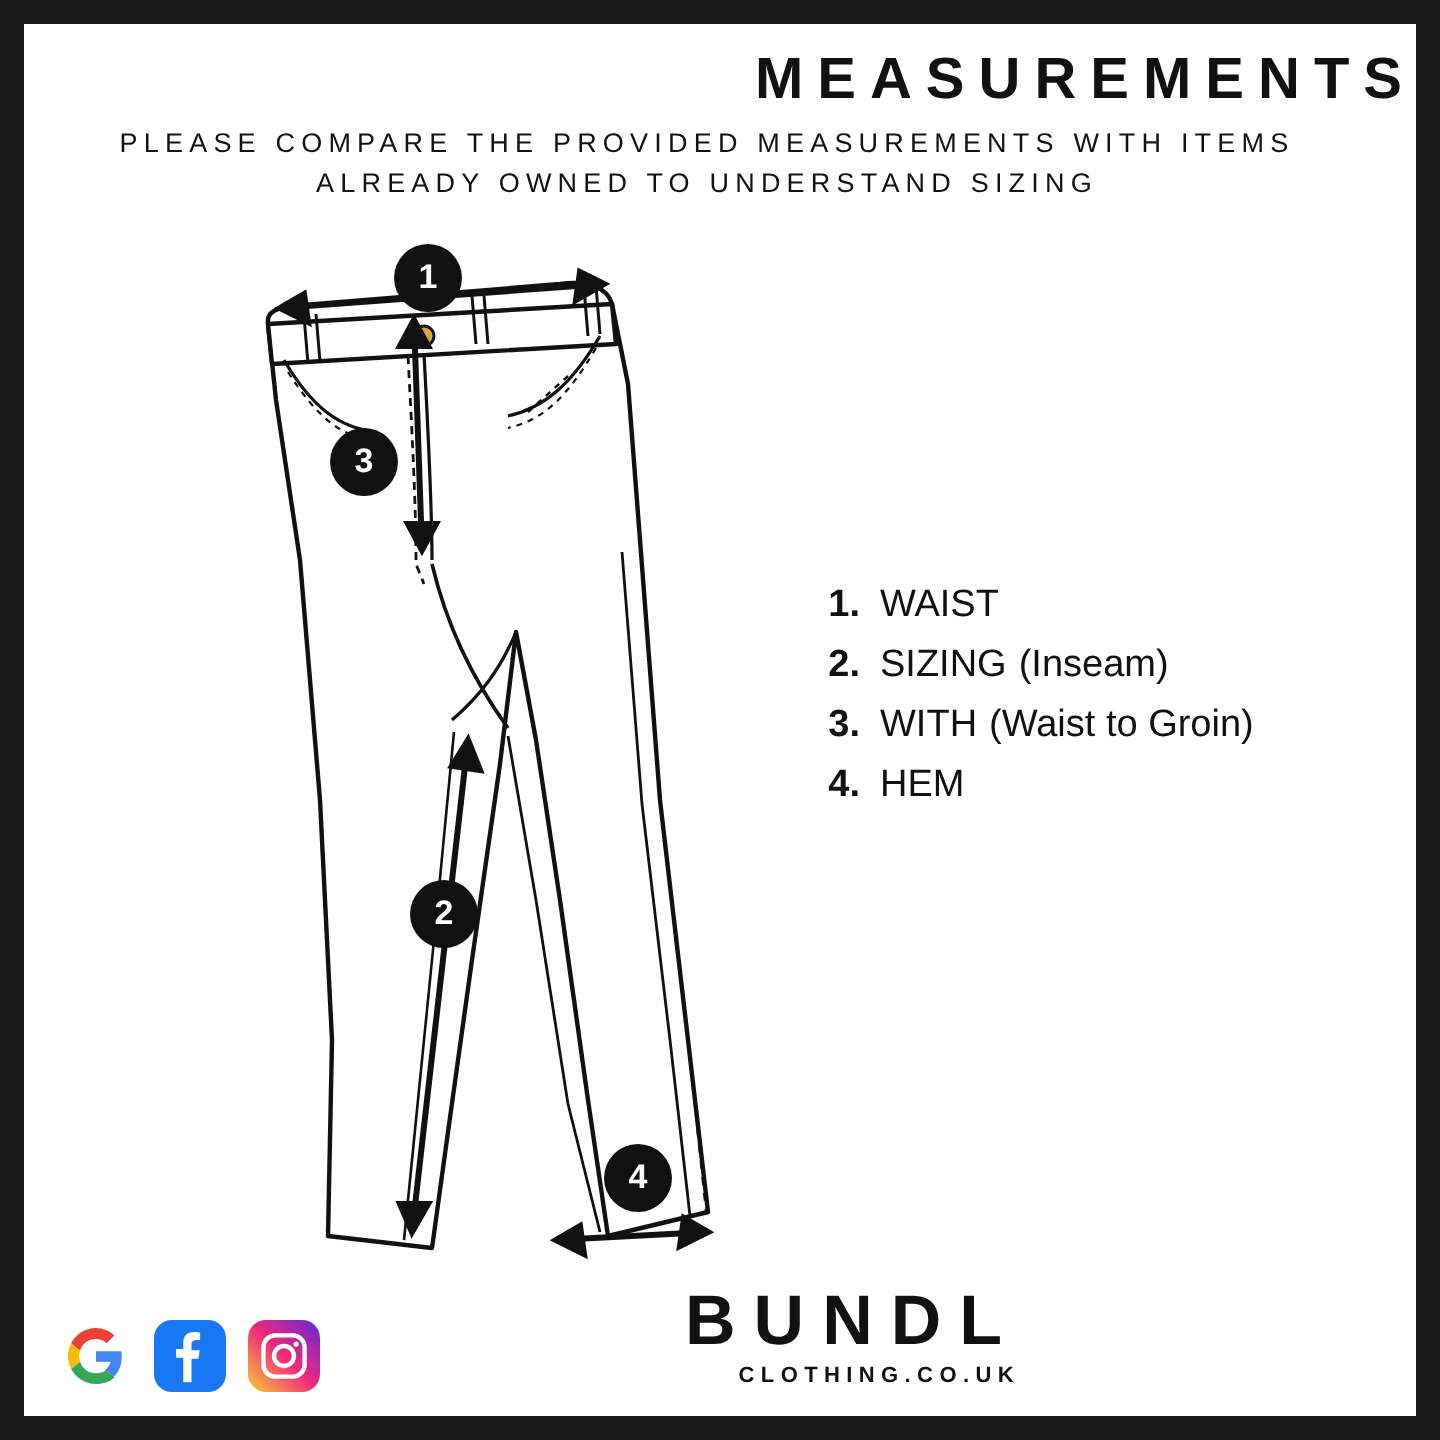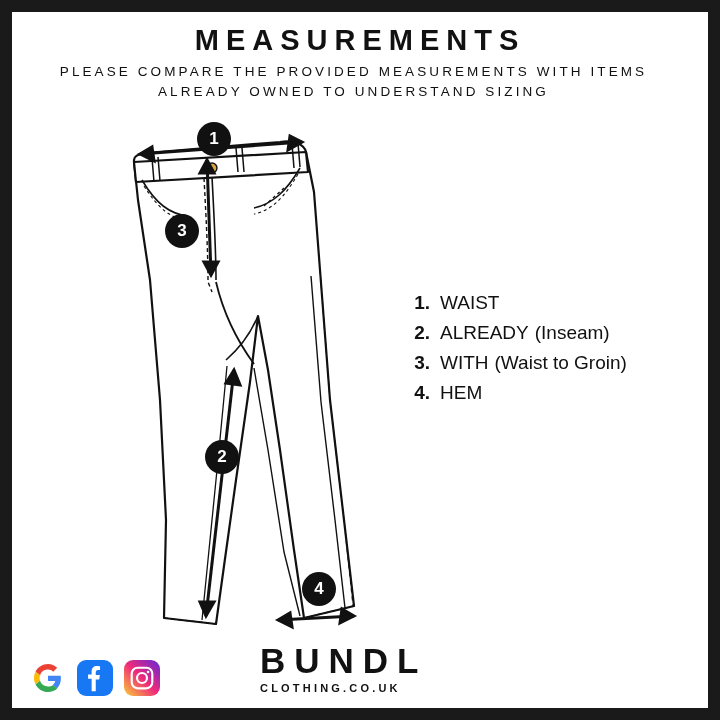--- a/index.html
+++ b/index.html
@@ -18,21 +18,21 @@
   }
   .inner{
     position:absolute;
     left:0;top:0;right:0;bottom:0;
     background:#ffffff;
   }
   
   .title{
     position:absolute;
     top:12px;left:0;right:0;
-    text-align:center;
+    text-align:right;
     font-size:29px;
     font-weight:bold;
     letter-spacing:7px;
     color:#111;
   }
   .subtitle{
     position:absolute;
     top:50px;left:27px;right:40px;
     text-align:center;
     font-size:13.5px;
@@ -72,23 +72,23 @@
     font-size:17px;
     font-weight:bold;
     display:flex;
     align-items:center;
     justify-content:center;
     z-index:6;
   }
   
   .brand{
     position:absolute;
-    left:248px;top:630px;
+    left:258px;top:630px;
     width:240px;
-    text-align:left;
+    text-align:right;
   }
   .brand-name{
     font-size:35px;
     font-weight:bold;
     letter-spacing:9px;
     color:#111;
     line-height:38px;
   }
   .brand-url{
     font-size:11px;
@@ -210,21 +210,21 @@
     <div class="badge" style="left:193px;top:428px;">2</div>
     <div class="badge" style="left:290px;top:560px;">4</div>
 
     <div class="legend">
       <div class="legend-row">
         <span class="legend-num">1.</span>
         <span class="legend-label">WAIST</span>
       </div>
       <div class="legend-row">
         <span class="legend-num">2.</span>
-        <span class="legend-label">ALREADY</span>
+        <span class="legend-label">SIZING</span>
         <span class="legend-sub">(Inseam)</span>
       </div>
       <div class="legend-row">
         <span class="legend-num">3.</span>
         <span class="legend-label">WITH</span>
         <span class="legend-sub">(Waist to Groin)</span>
       </div>
       <div class="legend-row">
         <span class="legend-num">4.</span>
         <span class="legend-label">HEM</span>

